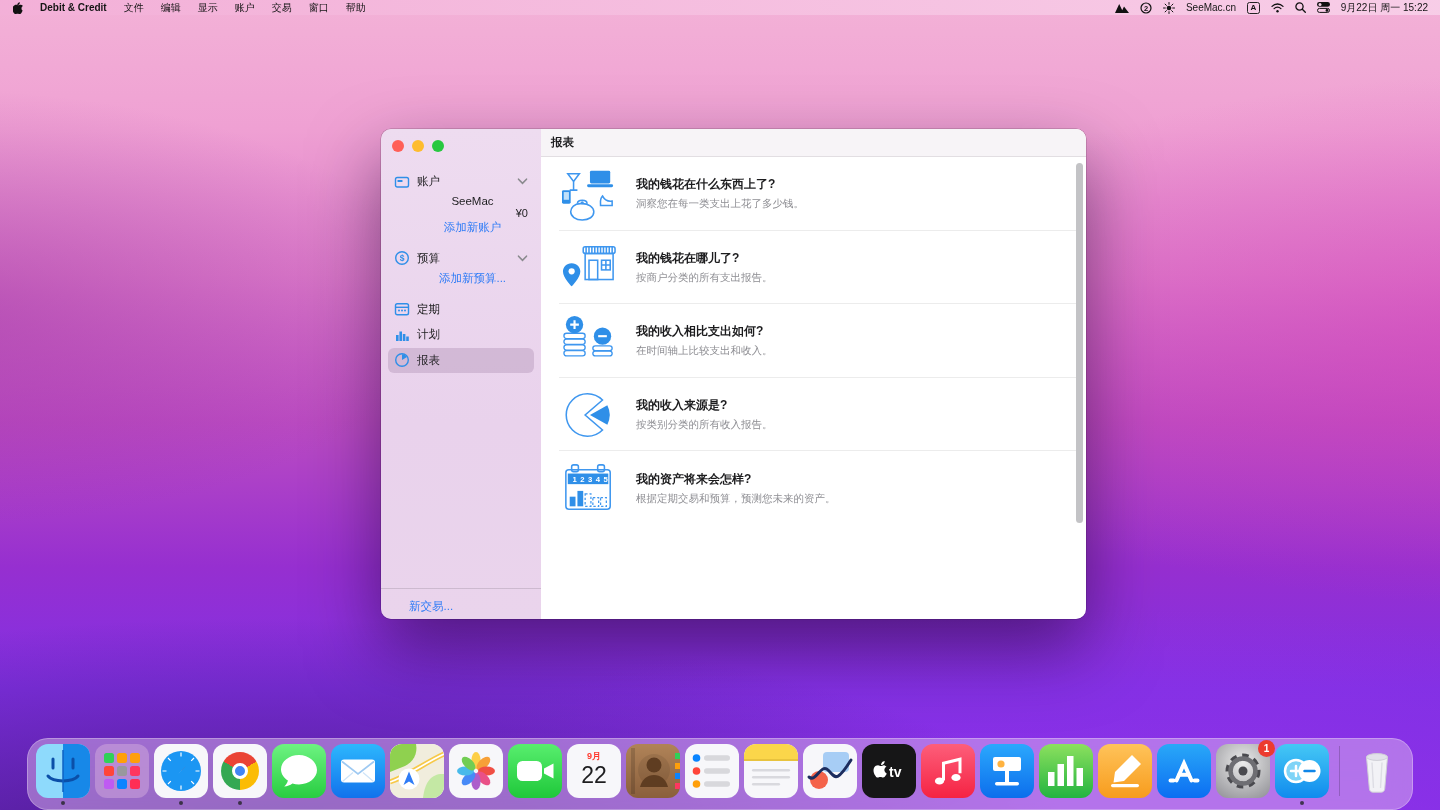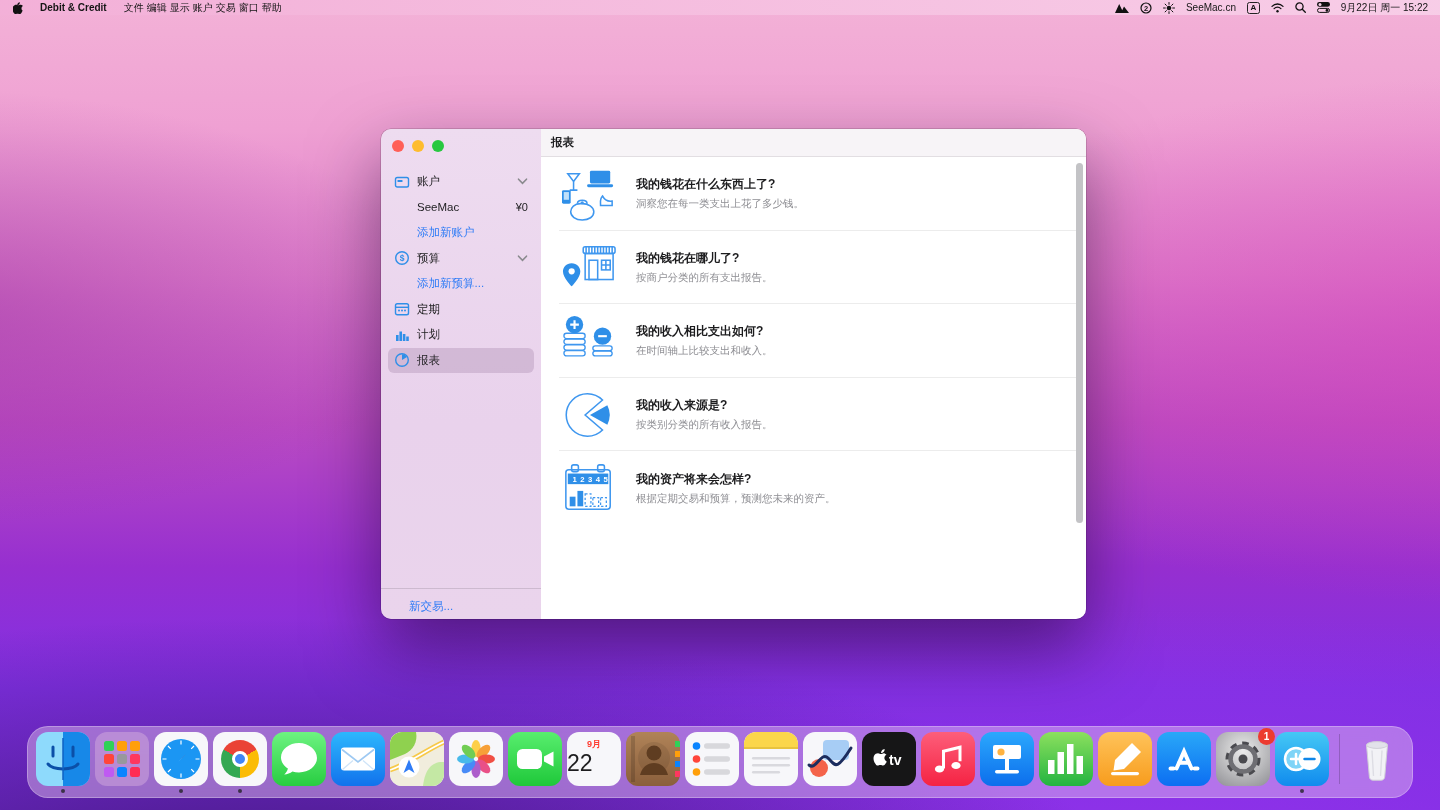--- a/index.html
+++ b/index.html
@@ -39,21 +39,21 @@
   .sidebar { width:160px; flex:none; position:relative;
     background:linear-gradient(180deg,#eedcf0 0%, #e9d2ec 60%, #ead4ec 100%); }
   .traffic { display:flex; gap:8px; padding:11px 0 12px 11px; }
   .tl { width:12px; height:12px; border-radius:50%; }
   .tl.close{ background:#ff5f57;} .tl.min{ background:#febc2e;} .tl.zoom{ background:#28c840;}
   .side-list { padding-top:5px; }
   .side-item { height:25.5px; display:flex; align-items:center; margin:0 7px;
     padding:0 6px; border-radius:6px; font-size:11.5px; color:#1d1d1f; }
   .side-item .sicon { width:17px; height:16px; margin-right:6px; flex:none;
     display:flex; align-items:center; }
-  .side-item.indent { padding-left:29px; }
+  .side-item.indent { padding-left:29px;flex-direction:column; }
   .side-item.link { color:#2e7bf6;text-align:center; }
   .side-item.selected { background:rgba(85,45,95,.16); }
   .side-value { margin-left:auto; font-size:11px; color:#1d1d1f; }
   .chev { margin-left:auto; display:flex; }
   .side-footer { position:absolute; bottom:0; left:0; right:0; }
   .side-sep { height:1px; background:rgba(0,0,0,.12); }
   .side-new { display:block; padding:10px 0 5px 28px; font-size:11.5px; color:#2e7bf6;
     text-decoration:none; }
 
   .content { flex:1; background:#fff; position:relative; display:flex; flex-direction:column; }
@@ -67,39 +67,39 @@
     bottom:0; height:1px; background:#ececec; }
   .report-icon { width:64px; height:60px; flex:none; display:flex; align-items:center;
     justify-content:center; }
   .report-text { margin-left:15px; }
   .report-title { font-size:12px; font-weight:700; color:#1c1c1e; }
   .report-sub { font-size:10.5px; color:#8e8e93; margin-top:4px; }
   .vscroll { position:absolute; right:3px; top:34px; width:7px; height:360px;
     border-radius:3.5px; background:#c3c3c6; }
 
   
-  .dock { position:absolute; bottom:12px; left:50%; transform:translateX(-50%); z-index:40; }
+  .dock { position:absolute; bottom:0; left:50%; transform:translateX(-50%); z-index:40; }
   .dock-inner { display:flex; align-items:flex-start; gap:5px; padding:5px 8px 3px 8px;
     background:rgba(230,198,240,.45); border:1px solid rgba(255,255,255,.28);
     border-radius:21px; backdrop-filter:blur(18px); }
   .dock-item { position:relative; width:54px; height:62px; }
   .tile { width:54px; height:54px; border-radius:12px; overflow:hidden; position:relative; }
   .tile svg { position:absolute; inset:0; }
   .run-dot { position:absolute; left:50%; bottom:1px; width:4px; height:4px; margin-left:-2px;
     border-radius:50%; background:rgba(35,35,40,.8); }
   .badge { position:absolute; top:-4px; right:-5px; min-width:17px; height:17px;
     border-radius:9px; background:#ec3b2f; color:#fff; font-size:10px; font-weight:700;
     display:flex; align-items:center; justify-content:center; padding:0 4px; z-index:2; }
   .dock-div { width:1px; height:50px; margin:2px 5px 0 5px; background:rgba(70,45,90,.3); }
   .ch-ring { position:absolute; inset:8px; border-radius:50%;
     background:conic-gradient(from 60deg,#fbbc05 0 120deg,#34a853 0 240deg,#ea4335 0 360deg); }
   .ch-dot { position:absolute; inset:19px; border-radius:50%; background:#4285f4;
     border:3px solid #fff; }
   .cal-m { text-align:center; color:#ff3b30; font-size:9px; font-weight:700; margin-top:6px; }
-  .cal-d { text-align:left; color:#1d1d1f; font-size:23px; font-weight:300; line-height:1;
+  .cal-d { text-align:center; color:#1d1d1f; font-size:23px; font-weight:300; line-height:1;
     margin-top:1px; }
 
   
   .tile-finder { background:#8edafc; }
   .tile-launchpad { background:rgba(205,165,220,.55); }
   .tile-safari, .tile-chrome, .tile-photos, .tile-reminders, .tile-notes, .tile-calendar,
   .tile-maps, .tile-freeform { background:#f7f7fa; }
   .tile-messages { background:linear-gradient(180deg,#6df381,#28cd41); }
   .tile-mail { background:linear-gradient(180deg,#2db7fd,#1272ec); }
   .tile-facetime { background:linear-gradient(180deg,#58ee6e,#1fc83a); }
@@ -120,21 +120,21 @@
 <div class="wallpaper"></div>
 
 <div class="menubar">
   <div class="mb-left">
     <span class="mb-ic">
       <svg width="10" height="12" viewBox="0 0 24 28">
           <path fill="#111" d="M16.4 0c.2 1.8-.5 3.6-1.6 4.9-1.1 1.3-2.9 2.3-4.6 2.2-.2-1.8.6-3.6 1.6-4.8C12.9 1 14.8.1 16.4 0zM22.6 21c-.6 1.5-1 2.2-1.8 3.6-1.2 1.9-2.9 4.2-5 4.2-1.9 0-2.4-1.2-4.9-1.2s-3.1 1.2-4.9 1.2c-2.1 0-3.7-2.1-4.9-4C-1.5 19.6-1.9 13.4.7 10c1.8-2.4 4.4-3.8 6.9-3.8 2 0 3.8 1.4 4.9 1.4 1 0 3.2-1.6 5.6-1.4 1 0 3.8.4 5.6 3-.1.1-3.4 2-3.3 5.8 0 4.6 4.1 6 4.2 6z"></path>
         </svg>
     </span>
     <span class="mb-app">Debit &amp; Credit</span>
-    <span id="menus" style="display:flex;gap:3px;">
+    <span id="menus" style="display:flex;gap:17px;">
         <span class="menu-item">文件</span>
         <span class="menu-item">编辑</span>
         <span class="menu-item">显示</span>
         <span class="menu-item">账户</span>
         <span class="menu-item">交易</span>
         <span class="menu-item">窗口</span>
         <span class="menu-item">帮助</span>
       </span>
   </div>
   <div class="mb-right">

